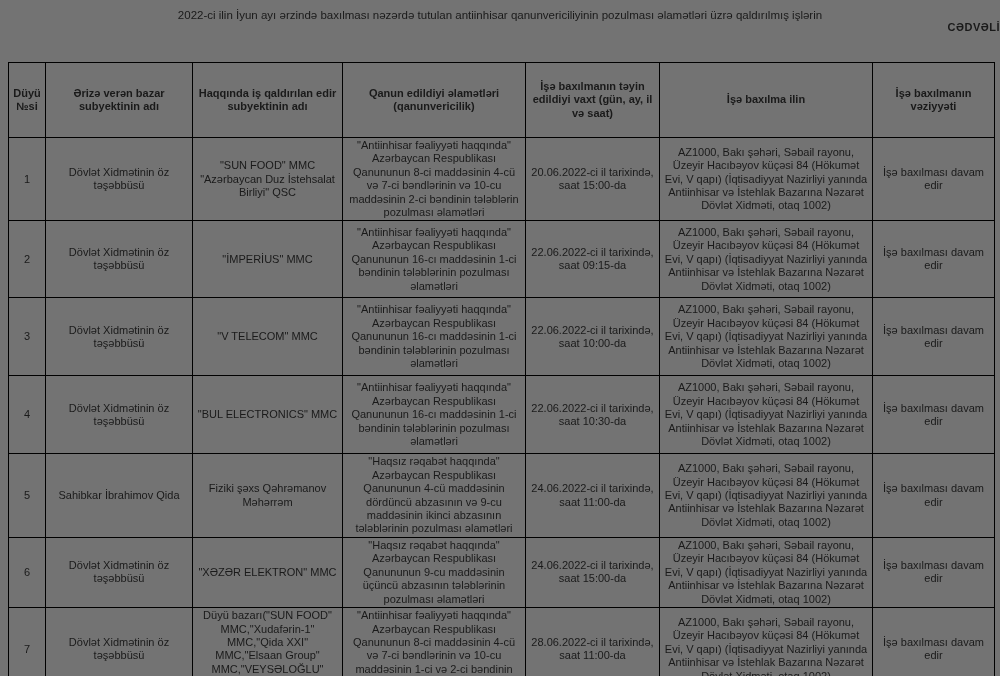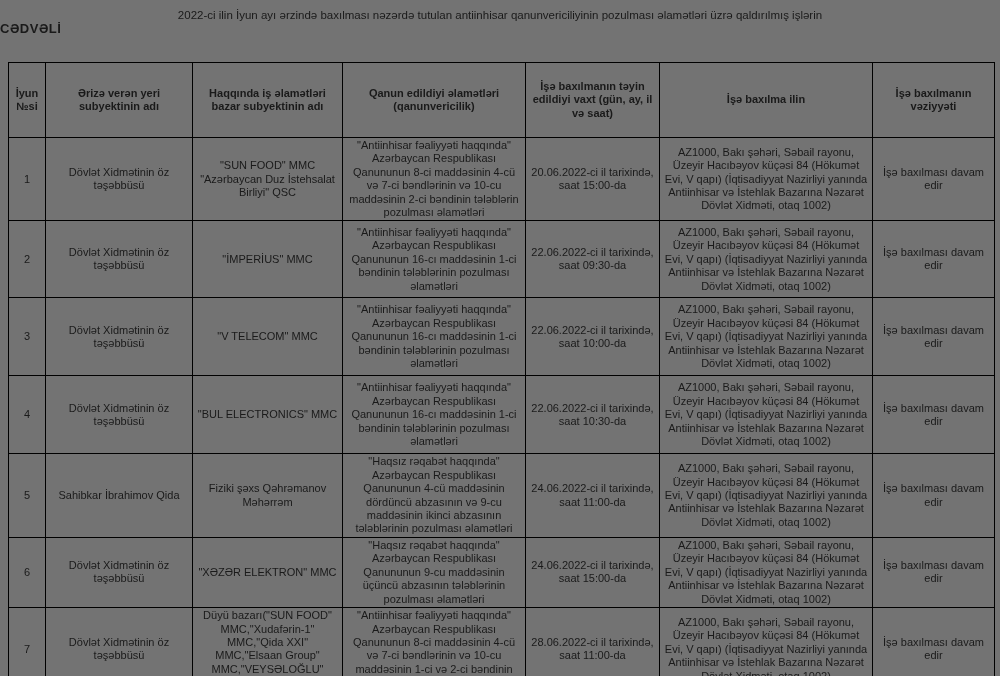--- a/index.html
+++ b/index.html
@@ -20,22 +20,22 @@
     text-align: center;
     font-size: 11.5px;
     font-weight: 400;
     color: #1a1a1a;
   }
   .doc-subtitle {
     position: absolute;
     top: 21px;
     left: 0;
     width: 100%;
-    text-align: left;
-    font-size: 13px;
+    text-align: right;
+    font-size: 11px;
     font-weight: 700;
     letter-spacing: 0.5px;
     color: #1a1a1a;
   }
   table.main-table {
     position: absolute;
     left: 8px;
     top: 62px;
     width: 986px;
     border-collapse: collapse;
@@ -68,23 +68,23 @@
       <col style="width:37px">
         <col style="width:147px">
         <col style="width:150px">
         <col style="width:183px">
         <col style="width:134px">
         <col style="width:213px">
         <col style="width:122px">
     </colgroup>
     <thead>
       <tr style="height:75px">
-        <th>İyun №si</th>
-        <th>Ərizə verən yeri subyektinin adı</th>
-        <th>Haqqında iş əlamətləri bazar subyektinin adı</th>
+        <th>Düyü №si</th>
+        <th>Ərizə verən bazar subyektinin adı</th>
+        <th>Haqqında iş qaldırılan edir subyektinin adı</th>
         <th>Qanun edildiyi əlamətləri (qanunvericilik)</th>
         <th>İşə baxılmanın təyin edildiyi vaxt (gün, ay, il və saat)</th>
         <th>İşə baxılma ilin</th>
         <th>İşə baxılmanın vəziyyəti</th>
       </tr>
     </thead>
     <tbody>
       <tr style="height:78px">
         <td>1</td>
         <td>Dövlət Xidmətinin öz təşəbbüsü</td>
@@ -92,21 +92,21 @@
         <td>"Antiinhisar fəaliyyəti haqqında" Azərbaycan Respublikası Qanununun 8-ci maddəsinin 4-cü və 7-ci bəndlərinin və 10-cu maddəsinin 2-ci bəndinin tələblərin pozulması əlamətləri</td>
         <td>20.06.2022-ci il tarixində, saat 15:00-da</td>
         <td>AZ1000, Bakı şəhəri, Səbail rayonu, Üzeyir Hacıbəyov küçəsi 84 (Hökumət Evi, V qapı) (İqtisadiyyat Nazirliyi yanında Antiinhisar və İstehlak Bazarına Nəzarət Dövlət Xidməti, otaq 1002)</td>
         <td>İşə baxılması davam edir</td>
       </tr>
       <tr style="height:77px">
         <td>2</td>
         <td>Dövlət Xidmətinin öz təşəbbüsü</td>
         <td>"İMPERİUS" MMC</td>
         <td>"Antiinhisar fəaliyyəti haqqında" Azərbaycan Respublikası Qanununun 16-cı maddəsinin 1-ci bəndinin tələblərinin pozulması əlamətləri</td>
-        <td>22.06.2022-ci il tarixində, saat 09:30-da</td>
+        <td>22.06.2022-ci il tarixində, saat 09:15-da</td>
         <td>AZ1000, Bakı şəhəri, Səbail rayonu, Üzeyir Hacıbəyov küçəsi 84 (Hökumət Evi, V qapı) (İqtisadiyyat Nazirliyi yanında Antiinhisar və İstehlak Bazarına Nəzarət Dövlət Xidməti, otaq 1002)</td>
         <td>İşə baxılması davam edir</td>
       </tr>
       <tr style="height:78px">
         <td>3</td>
         <td>Dövlət Xidmətinin öz təşəbbüsü</td>
         <td>"V TELECOM" MMC</td>
         <td>"Antiinhisar fəaliyyəti haqqında" Azərbaycan Respublikası Qanununun 16-cı maddəsinin 1-ci bəndinin tələblərinin pozulması əlamətləri</td>
         <td>22.06.2022-ci il tarixində, saat 10:00-da</td>
         <td>AZ1000, Bakı şəhəri, Səbail rayonu, Üzeyir Hacıbəyov küçəsi 84 (Hökumət Evi, V qapı) (İqtisadiyyat Nazirliyi yanında Antiinhisar və İstehlak Bazarına Nəzarət Dövlət Xidməti, otaq 1002)</td>

